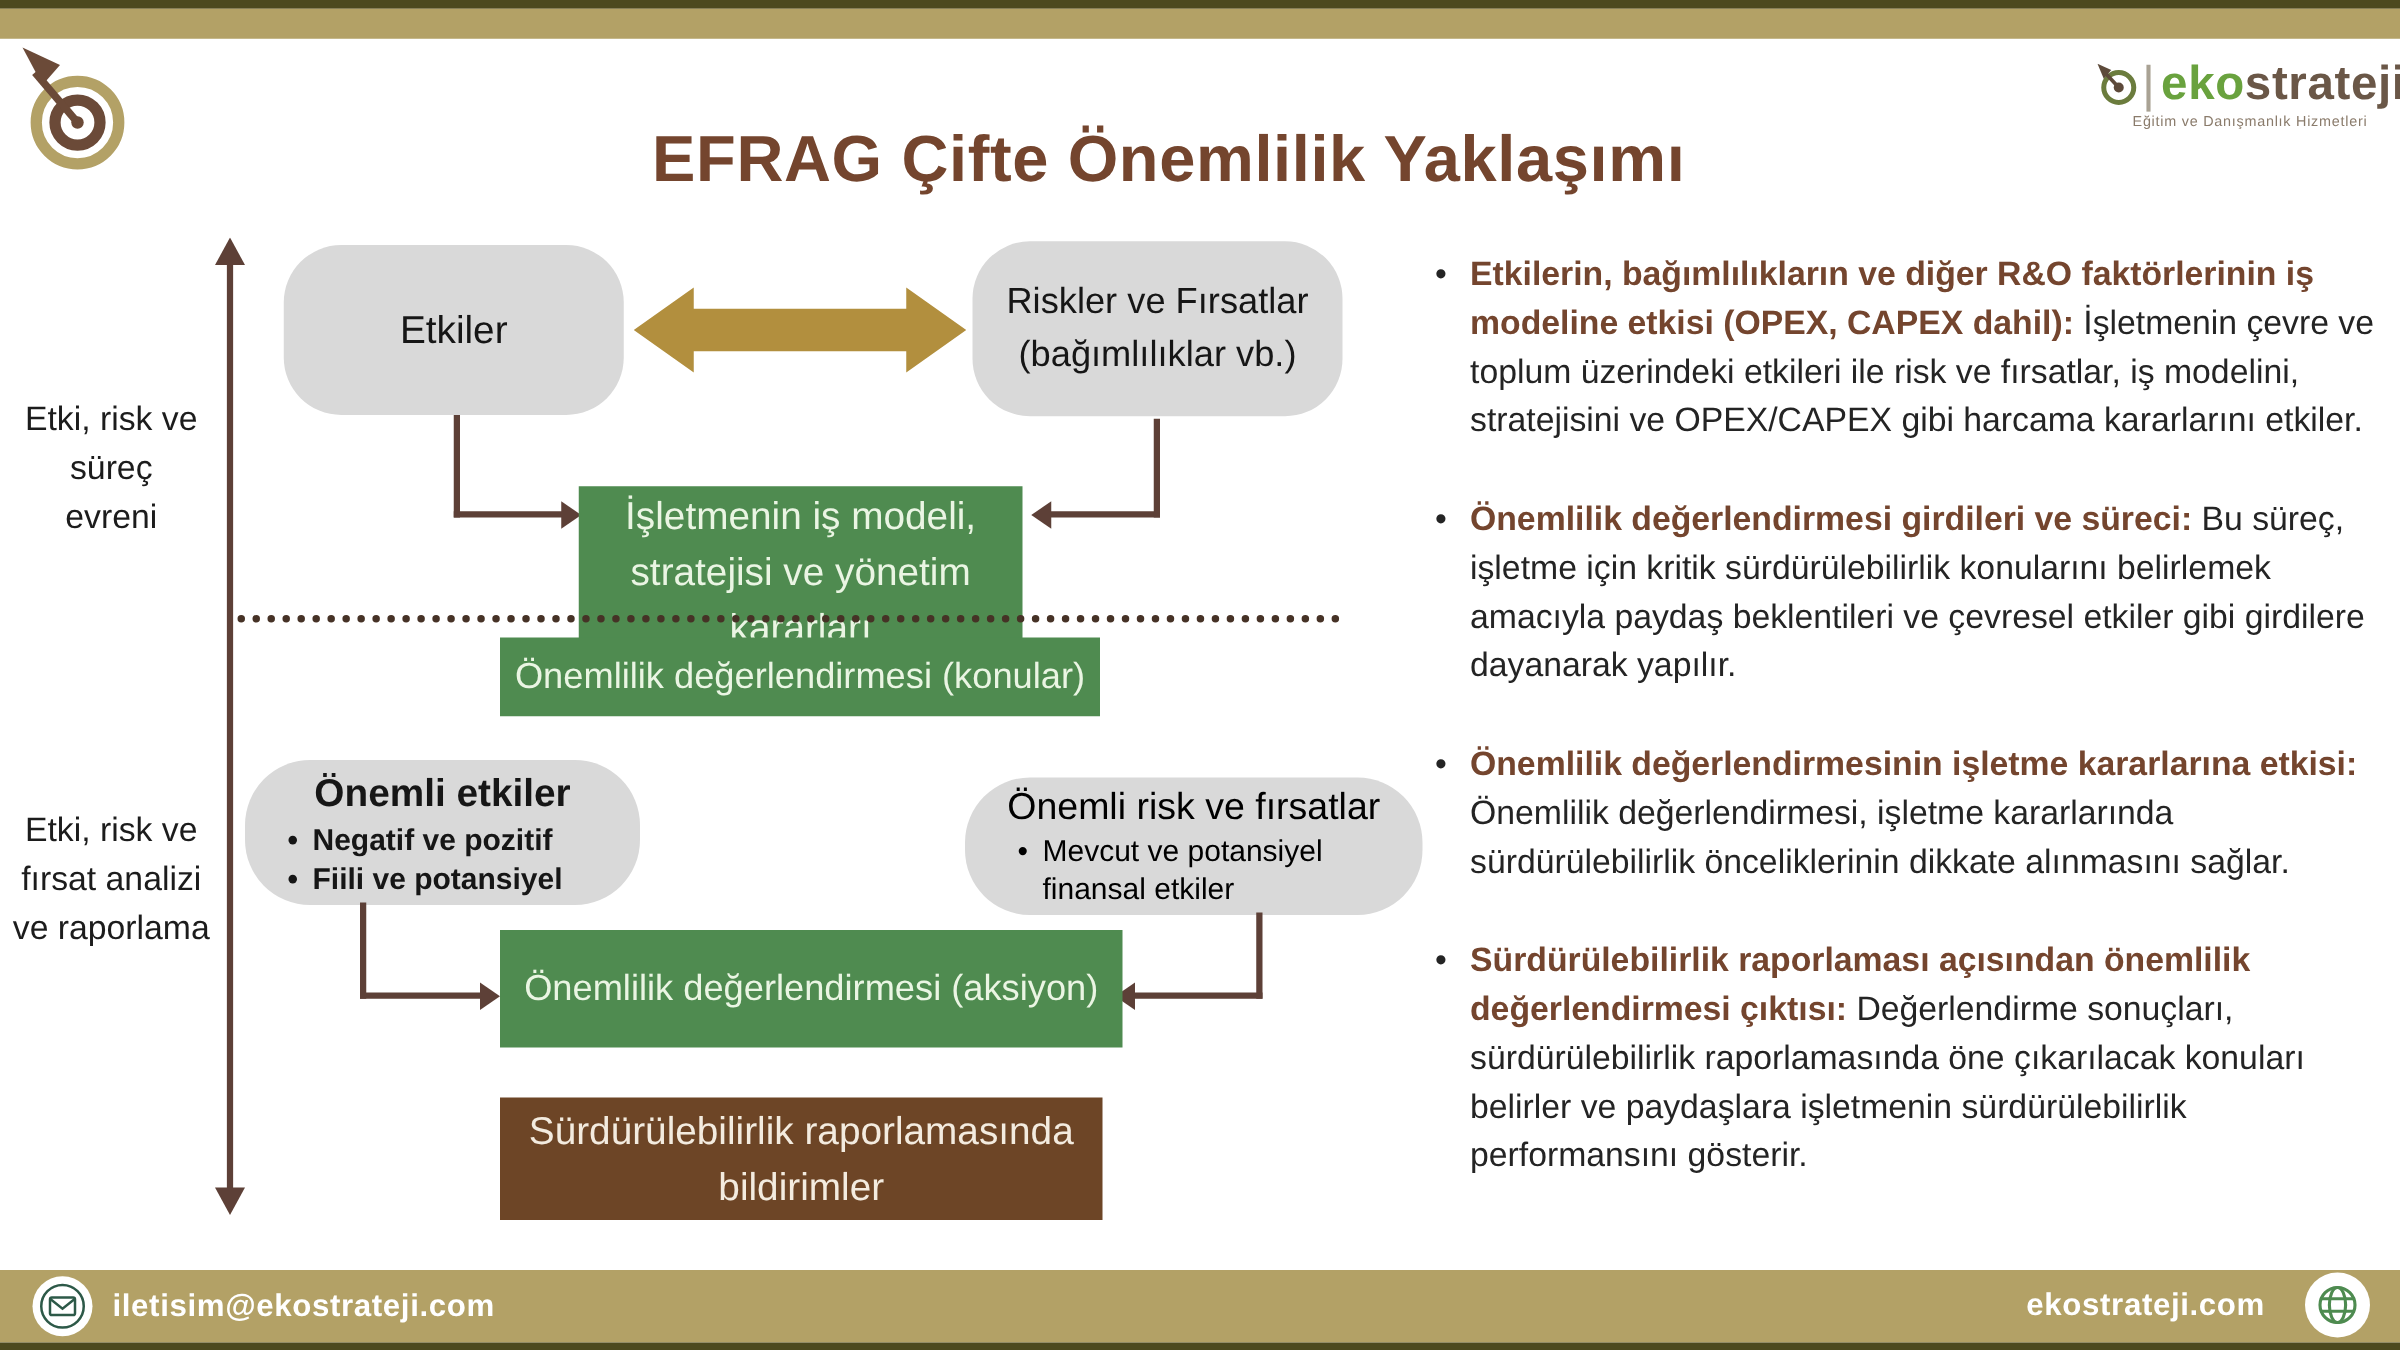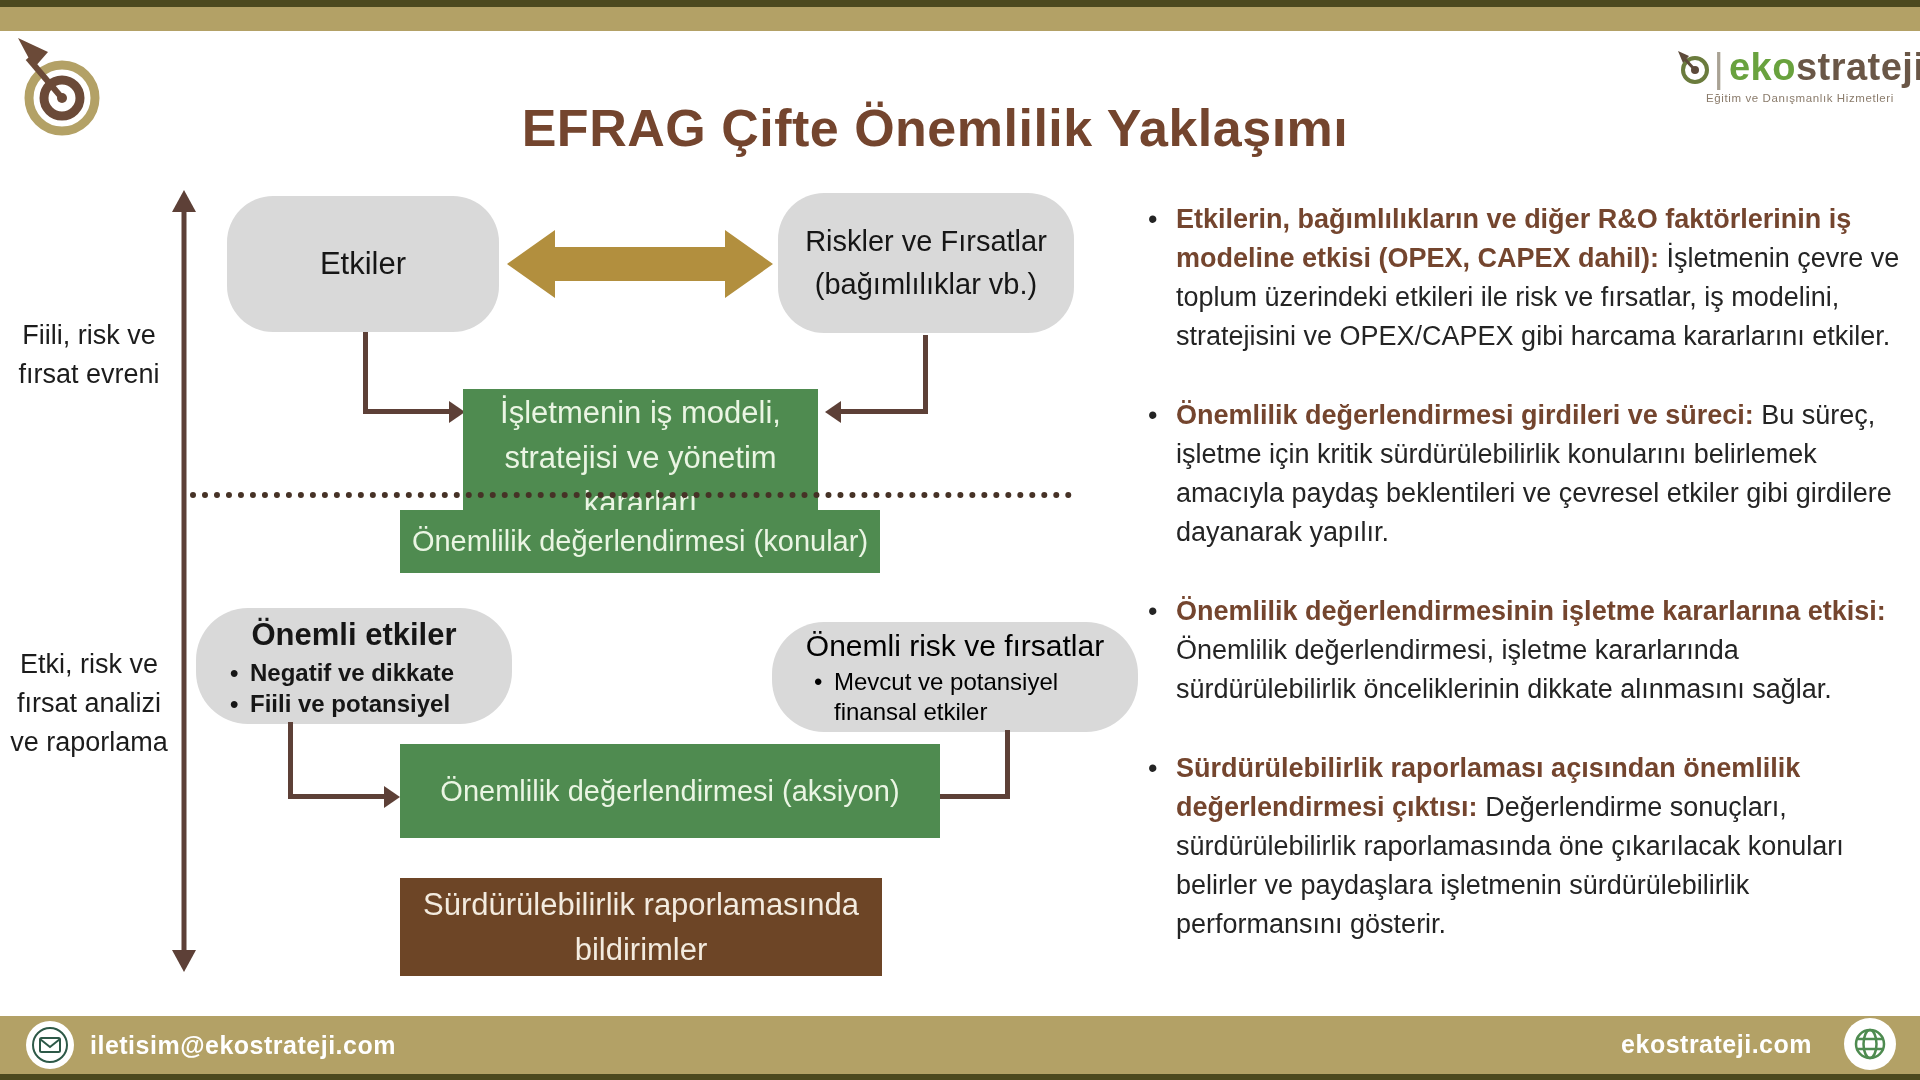--- a/index.html
+++ b/index.html
@@ -30,21 +30,21 @@
   .green-box { position:absolute; background:#4f8b50; color:#eaf5e3; display:flex; align-items:center;
                justify-content:center; text-align:center; }
   .brown-box { position:absolute; background:#6d4526; color:#f3ebdf; display:flex; align-items:center;
                justify-content:center; text-align:center; }
 
   .box-impacts  { left:227px; top:196px; width:272px; height:136px; border-radius:46px; font-size:31px; }
   .box-risks    { left:778px; top:193px; width:296px; height:140px; border-radius:46px;
                   font-size:29px; line-height:43px; padding:0 6px; }
   .box-business { left:463px; top:345px; width:355px; height:137px; font-size:31px; line-height:45px; padding:0 10px;margin-top:44px; }
   .box-topics   { left:400px; top:510px; width:480px; height:63px; font-size:29px; line-height:41px; }
-  .box-action   { left:400px; top:744px; width:540px; height:94px; font-size:29px; line-height:41px; }
+  .box-action   { left:400px; top:744px; width:498px; height:94px; font-size:29px; line-height:41px; }
   .box-report   { left:400px; top:878px; width:482px; height:98px; font-size:31px; line-height:45px; padding:0 4px; }
 
   .box-mat-impacts { position:absolute; left:196px; top:608px; width:316px; height:116px; border-radius:52px;
                      background:#d9d9d9; color:#161616; padding-top:9px;font-weight:bold; }
   .box-mat-risks   { position:absolute; left:772px; top:622px; width:366px; height:110px; border-radius:52px;
                      background:#d9d9d9; color:#000000; padding-top:7px; }
   .mat-title-impacts { text-align:center; font-size:31px; }
   .mat-title-risks   { text-align:center; font-size:30px; }
   .mat-bullets { margin-top:4px; padding-left:32px; }
   .box-mat-risks .mat-bullets { padding-left:40px; }
@@ -133,21 +133,21 @@
   <div class="title">EFRAG Çifte Önemlilik Yaklaşımı</div>
 
   <div class="varrow">
     <svg width="28" height="782" viewBox="0 0 28 782">
       <line x1="14" y1="18" x2="14" y2="764" stroke="#5d4037" stroke-width="5"></line>
       <polygon points="14,0 2,22 26,22" fill="#5d4037"></polygon>
       <polygon points="14,782 2,760 26,760" fill="#5d4037"></polygon>
     </svg>
   </div>
 
-  <div class="axis-label axis-label-top">Fiili, risk ve fırsat evreni</div>
+  <div class="axis-label axis-label-top">Etki, risk ve süreç evreni</div>
   <div class="axis-label axis-label-bottom">Etki, risk ve fırsat analizi ve raporlama</div>
 
   <div class="gray-box box-impacts">Etkiler</div>
   <div class="gold-arrow">
     <svg width="270" height="76" viewBox="0 0 270 76">
       <polygon points="2,38 50,4 50,21 220,21 220,4 268,38 220,72 220,55 50,55 50,72" fill="#b28f3e"></polygon>
     </svg>
   </div>
   <div class="gray-box box-risks">Riskler ve Fırsatlar (bağımlılıklar vb.)</div>
 
@@ -158,21 +158,21 @@
 
   <div class="green-box box-business">İşletmenin iş modeli, stratejisi ve yönetim kararları</div>
 
   <div class="dotted-line"></div>
 
   <div class="green-box box-topics">Önemlilik değerlendirmesi (konular)</div>
 
   <div class="box-mat-impacts">
     <div class="mat-title-impacts">Önemli etkiler</div>
     <div class="mat-bullets">
-      <div class="mat-bullet">Negatif ve dikkate</div>
+      <div class="mat-bullet">Negatif ve pozitif</div>
       <div class="mat-bullet">Fiili ve potansiyel</div>
     </div>
   </div>
 
   <div class="box-mat-risks">
     <div class="mat-title-risks">Önemli risk ve fırsatlar</div>
     <div class="mat-bullets">
       <div class="mat-bullet">Mevcut ve potansiyel finansal etkiler</div>
     </div>
   </div>

